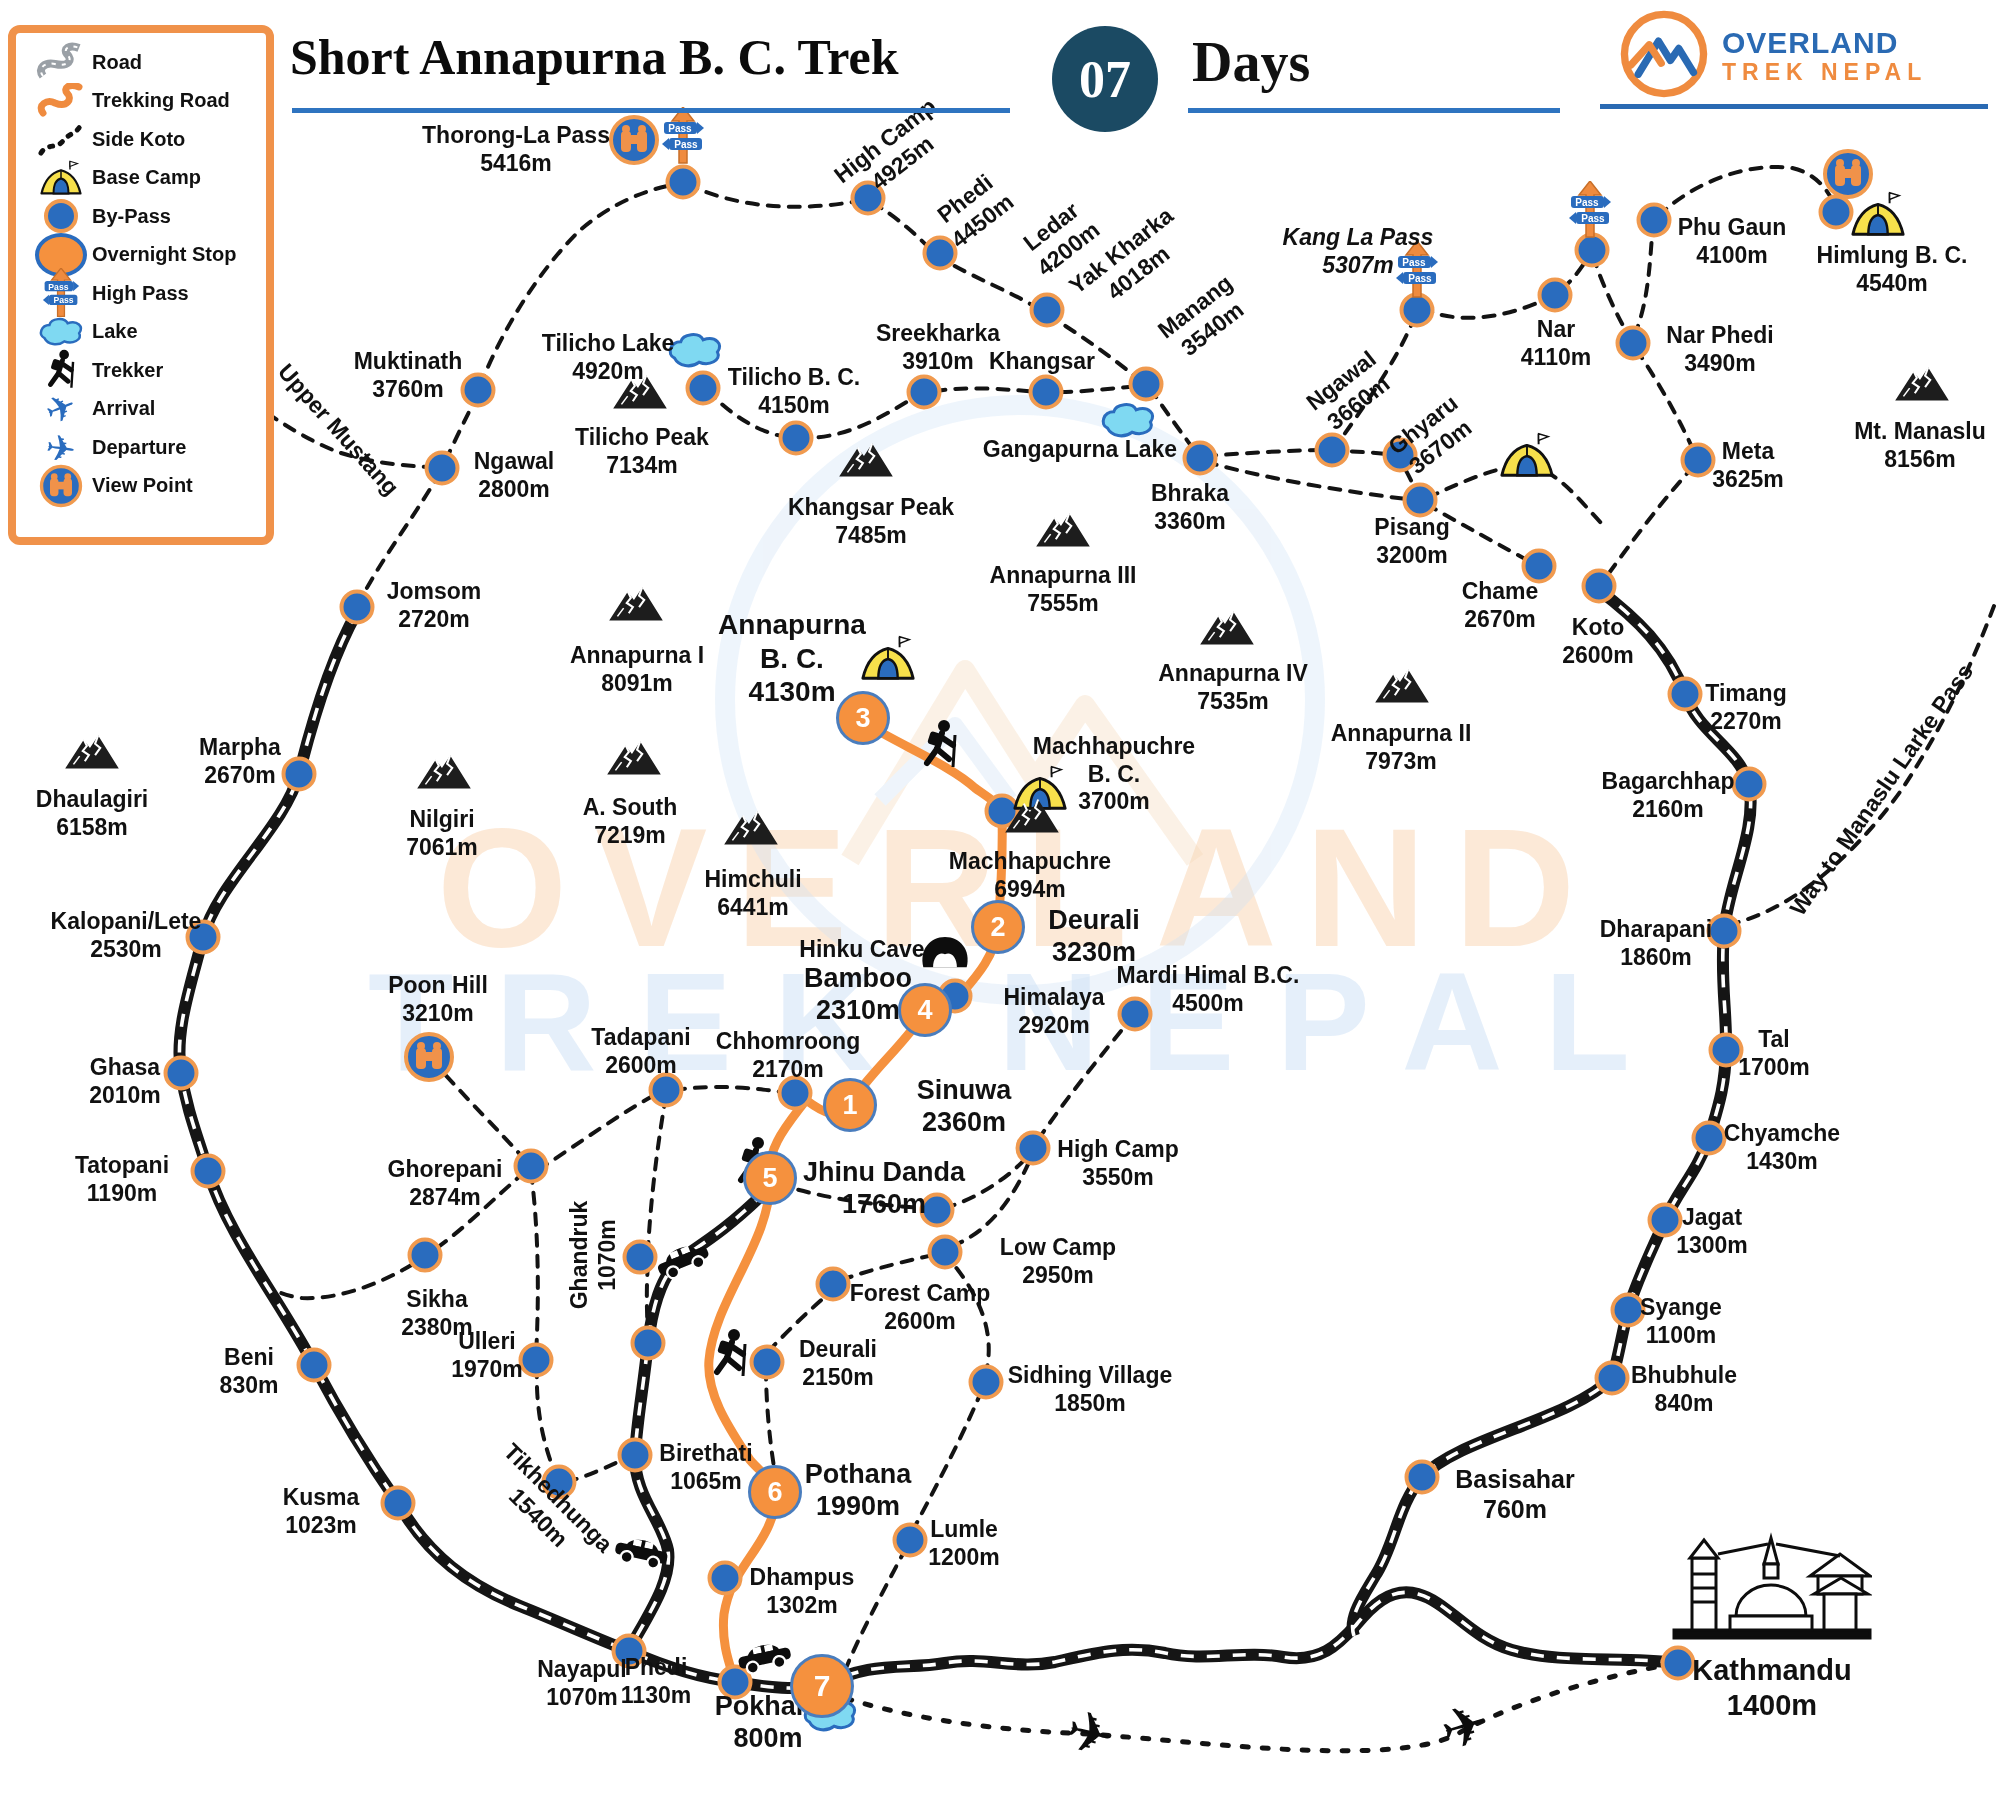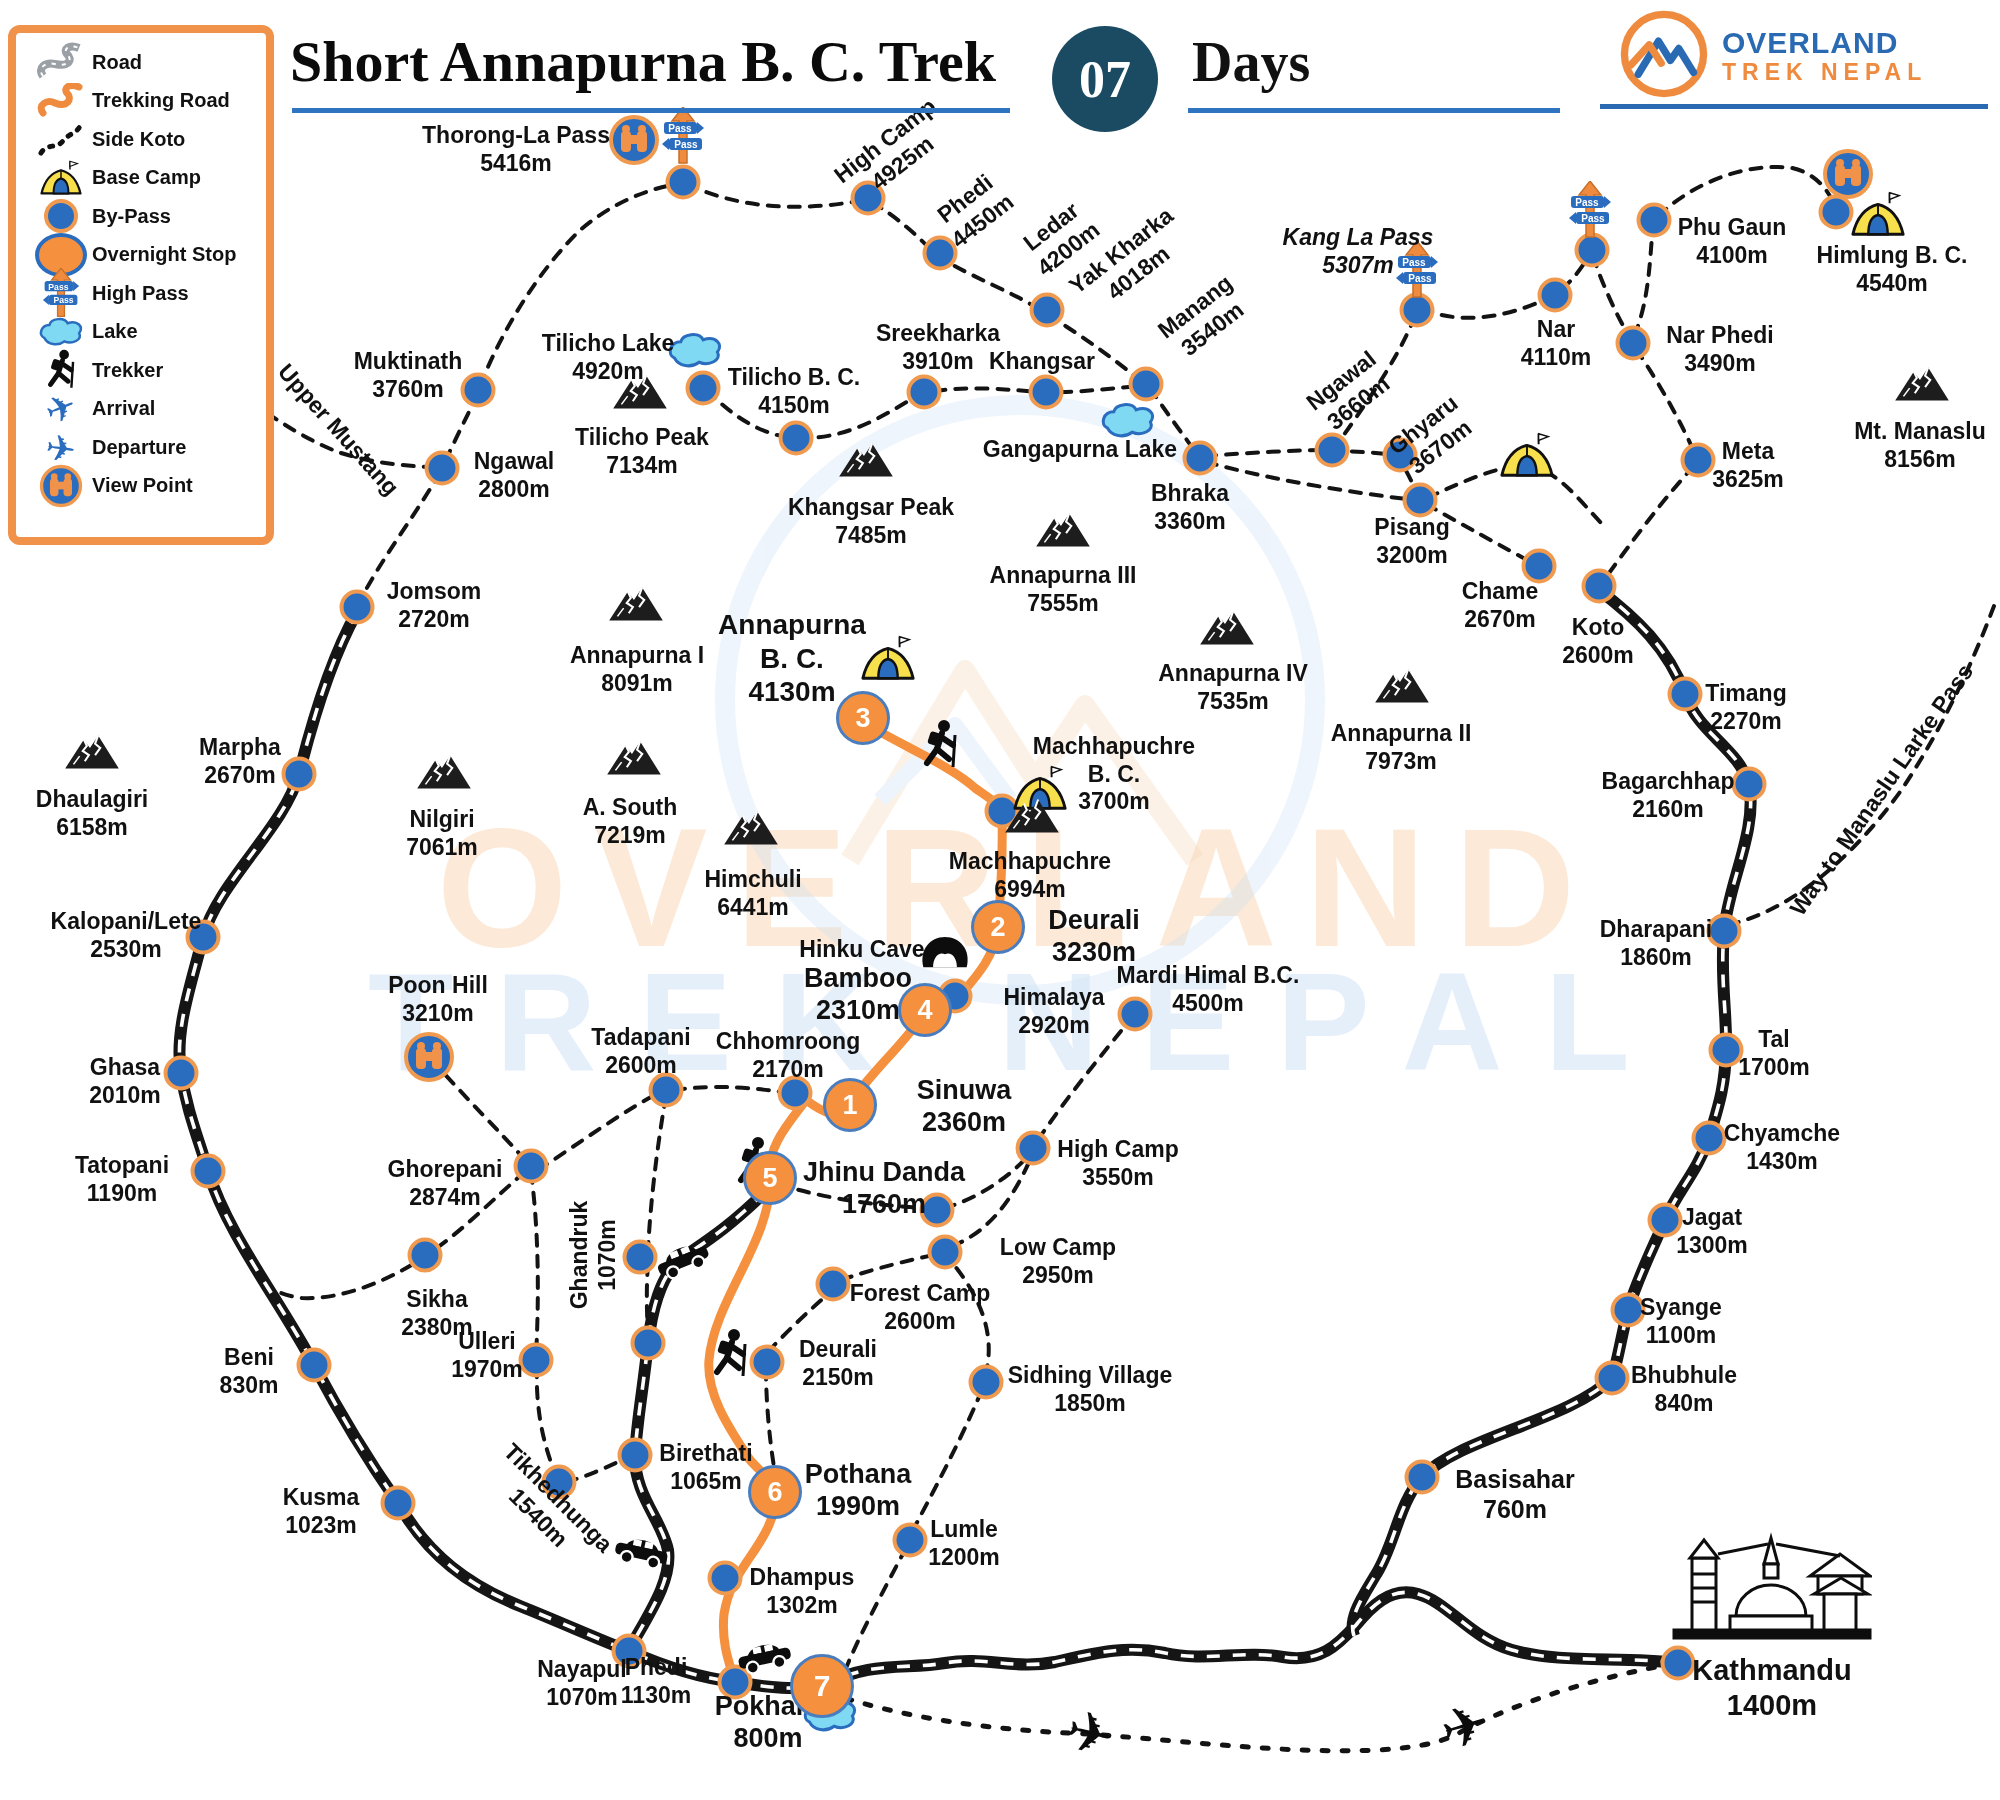--- a/index.html
+++ b/index.html
@@ -2,21 +2,21 @@
 <html><head>
 <meta charset="utf-8">
 <style>
   html,body{margin:0;padding:0;background:#fff;}
   #map{position:relative;width:2000px;height:1800px;background:#fff;overflow:hidden;
        font-family:"Liberation Sans",sans-serif;color:#111;}
   #paths{position:absolute;left:0;top:0;z-index:1;}
   .abs{position:absolute;}
   
   .title{position:absolute;left:290px;top:28px;z-index:6;font-family:"Liberation Serif",serif;
-         font-weight:700;font-size:58px;color:#0b0b0b;white-space:nowrap;}
+         font-weight:700;font-size:50px;color:#0b0b0b;white-space:nowrap;}
   .title-rule{position:absolute;left:292px;top:108px;width:718px;height:5px;background:#2f74c0;z-index:6;}
   .days-circle{position:absolute;left:1052px;top:26px;width:106px;height:106px;border-radius:50%;
          background:#1b4a63;color:#fff;z-index:6;display:flex;align-items:center;justify-content:center;
          font-family:"Liberation Serif",serif;font-weight:700;font-size:52px;}
   .days-word{position:absolute;left:1192px;top:30px;z-index:6;font-family:"Liberation Serif",serif;
          font-weight:700;font-size:56px;}
   .days-rule{position:absolute;left:1188px;top:108px;width:372px;height:5px;background:#2f74c0;z-index:6;}
   .logo{position:absolute;left:1618px;top:8px;z-index:6;display:flex;align-items:center;gap:12px;}
   .logo-text1{font-size:30px;font-weight:700;letter-spacing:1px;color:#2a6ab3;line-height:1.1;}
   .logo-text2{font-size:23px;font-weight:700;letter-spacing:6px;color:#ef8b3f;line-height:1.2;}

